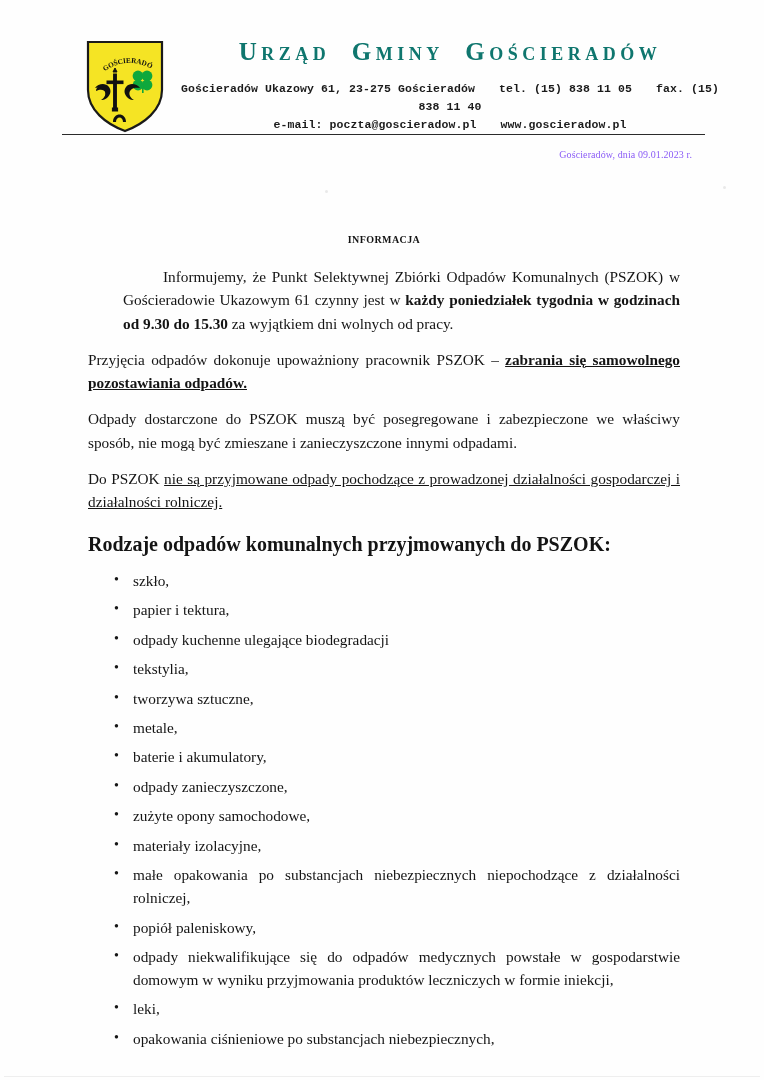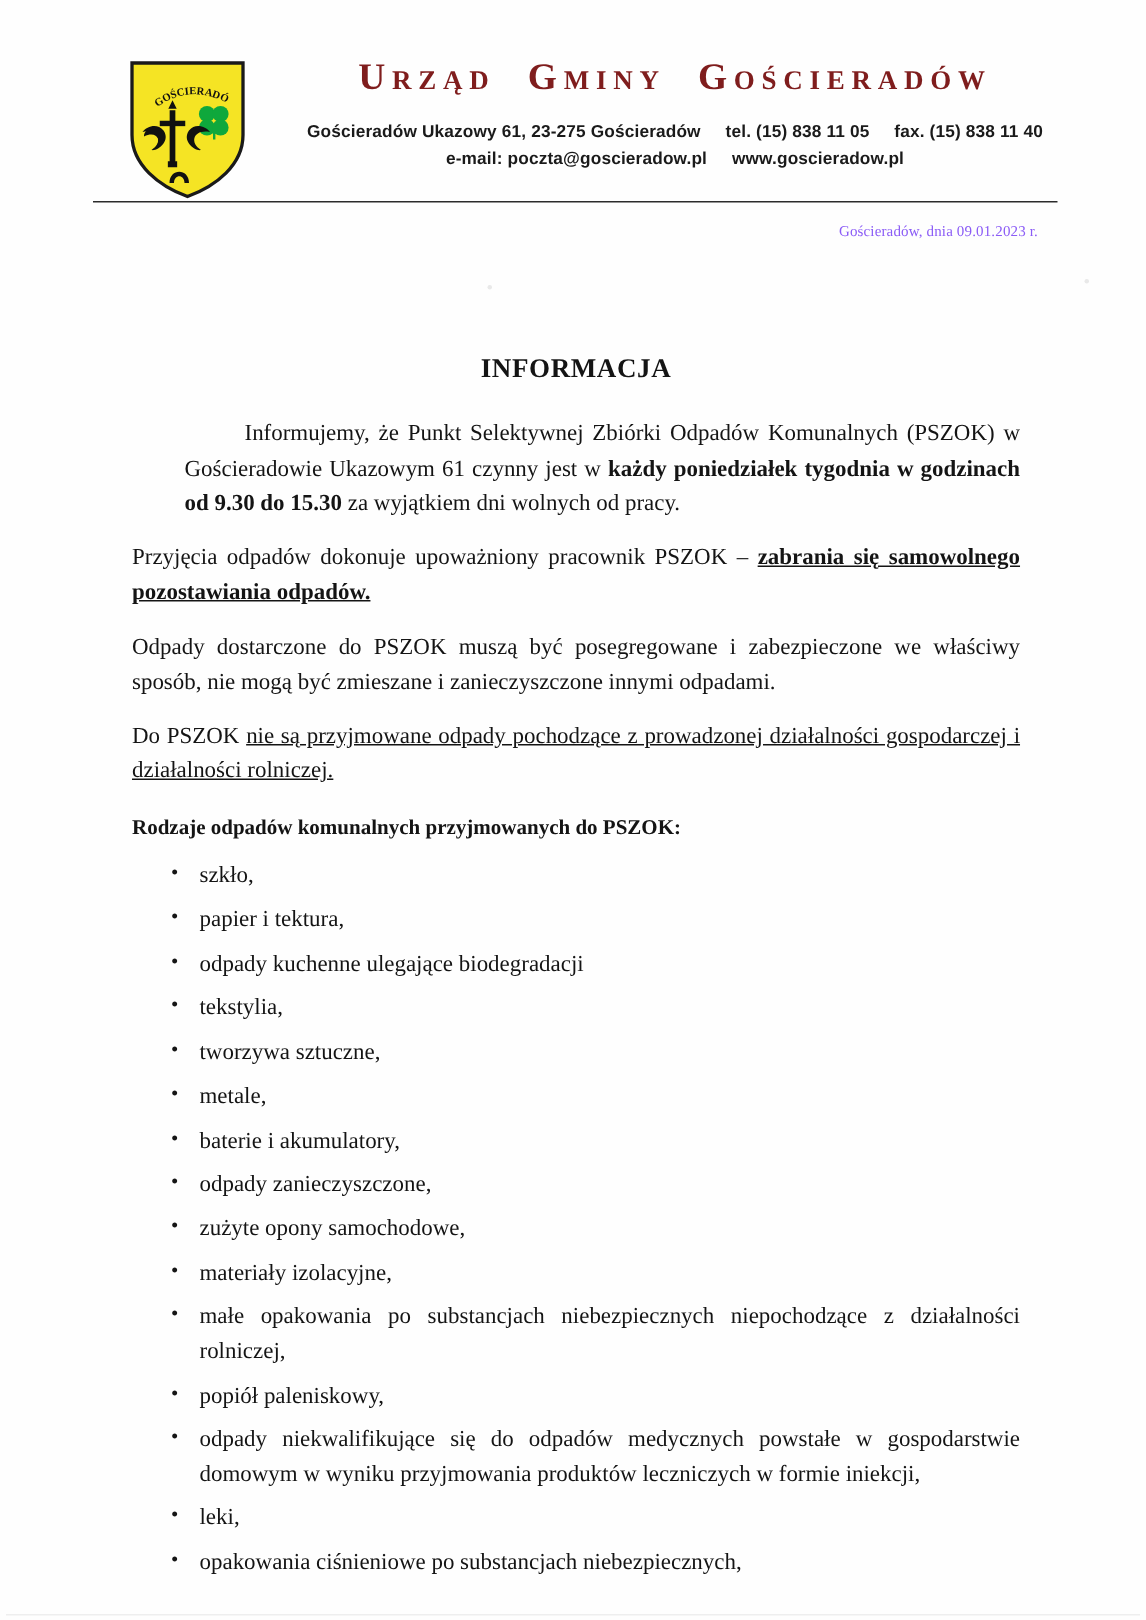--- a/index.html
+++ b/index.html
@@ -48,26 +48,26 @@
   }
 
   .org-title {
     font-family: "Liberation Serif", "DejaVu Serif", serif;
     font-size: 25px;
     font-weight: bold;
     letter-spacing: 4.5px;
     font-variant: small-caps;
     line-height: 1.25;
     margin: 6px 0 0 0;
-    color: #7f1d1d;
+    color: #0f766e;
     white-space: pre;
   }
 
   .org-contact {
-    font-family: Liberation Sans, sans-serif;
+    font-family: Liberation Mono, monospace;
     font-size: 11.5px;
     font-weight: bold;
     line-height: 1.55;
     margin-top: 13px;
     color: #1a1a1a;
     letter-spacing: 0.1px;
   }
   .org-contact .gap { display: inline-block; width: 10px; }
 
   .rule {
@@ -96,40 +96,40 @@
     top: 232px;
     width: 592px;
     font-size: 15.3px;
     line-height: 1.52;
     color: #141414;
   }
 
   .doc-title {
     text-align: center;
     font-weight: bold;
-    font-size: 18px;
+    font-size: 10px;
     letter-spacing: 0.4px;
     margin: 0 0 18px 0;
   }
 
   p.para {
     margin: 0 0 13px 0;
     text-align: justify;
     text-justify: inter-word;
   }
   p.para.indent { text-indent: 40px; margin-left: 35px; }
 
   .b { font-weight: bold; }
   .u { text-decoration: underline; }
   .bu { font-weight: bold; text-decoration: underline; }
 
   .list-heading {
     font-weight: bold;
     margin: 16px 0 10px 0;
-    font-size: 14px;
+    font-size: 20px;
   }
 
   ul.waste-list {
     list-style: none;
     margin: 0;
     padding: 0;
   }
   ul.waste-list > li {
     position: relative;
     padding-left: 45px;

